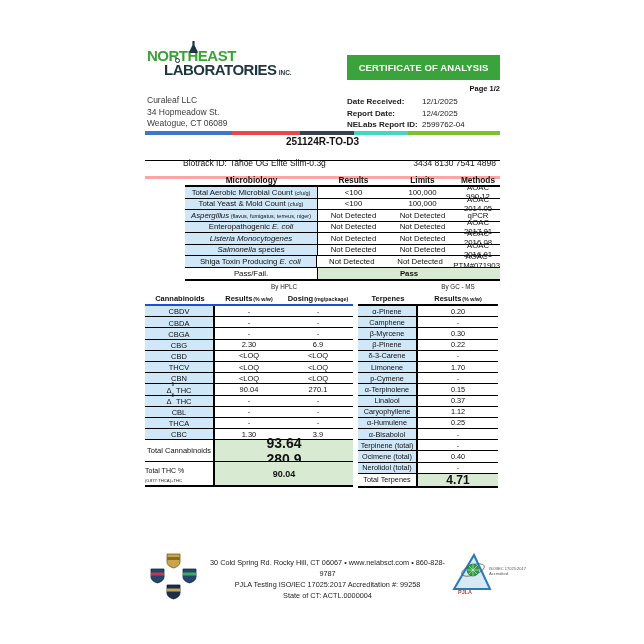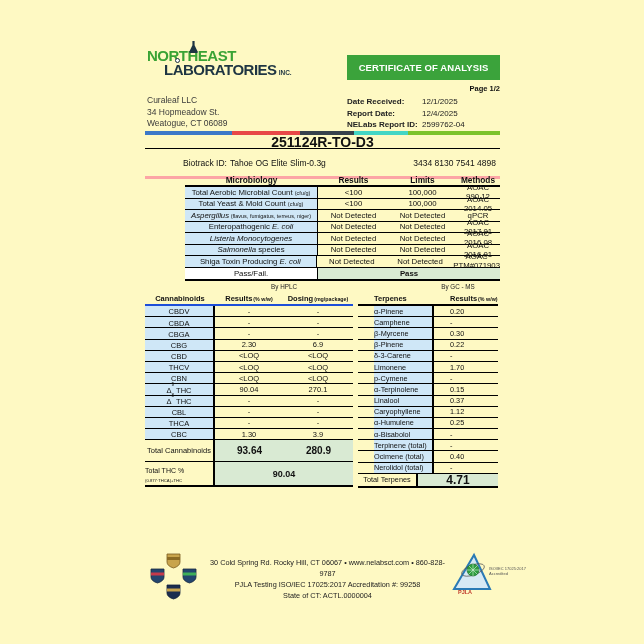--- a/index.html
+++ b/index.html
@@ -1,21 +1,21 @@
 <!DOCTYPE html>
 <html style="--green: #3ba33b; --blue: #cfe7f7; --greenCell: #d9ead3; --logo-green: #3aa335; --logo-dark: #1e3542;"><head>
 <meta charset="utf-8">
 <style>
   * { box-sizing: border-box; margin: 0; padding: 0; }
   :root{
     --green:#3ba33b; --blue:#cfe7f7; --greenCell:#d9ead3;
     --logo-green:#3aa335; --logo-dark:#1e3542;
   }
   body { background:#e8e8e8; font-family:"Liberation Sans","DejaVu Sans",sans-serif; }
-  .page { width:644px; height:644px; background:#fef9c3; position:relative; overflow:hidden; color:#111;padding-left:48px; }
+  .page { width:644px; height:644px; background:#ffffff; position:relative; overflow:hidden; color:#111;padding-left:48px; }
 
   
   .logo { position:absolute; left:147px; top:47px; }
   .logo-line1 { font-size:15px; font-weight:bold; color:var(--logo-green); letter-spacing:-0.5px; }
   .logo-line2 { font-size:15px; font-weight:bold; color:var(--logo-dark); letter-spacing:-0.5px; margin-left:17px; margin-top:-3px; }
   .logo-inc { font-size:6.5px; letter-spacing:0; margin-left:2px; }
   .flask-icon { position:absolute; top:-8px; left:42px; }
   .ring-icon { position:absolute; top:11px; left:28px; width:5px; height:5px; border:1.5px solid var(--logo-dark); border-radius:50%; background:#fff; }
   .client { position:absolute; left:147px; top:95px; font-size:8.5px; line-height:11.5px; color:#3a3a3a; }
 
@@ -23,21 +23,21 @@
   .page-label { position:absolute; left:347px; top:84px; width:153px; text-align:right; font-size:7.5px; font-weight:bold; }
   .report-info { position:absolute; left:347px; top:96px; width:170px; font-size:8px; color:#222; }
   .ri-row { display:flex; height:11.5px; align-items:center; }
   .ri-label { width:75px; font-weight:bold; }
 
   .color-bar { position:absolute; left:145px; top:131px; width:355px; height:4px; display:flex; }
   .bs1{width:24.4%;background:#3c78c8;} .bs2{width:19.4%;background:#e84848;}
   .bs3{width:15.0%;background:#37424c;} .bs4{width:15.3%;background:#43d6c5;}
   .bs5{width:25.9%;background:#7cc32b;}
 
-  .sample-id { position:absolute; left:145px; top:135px; width:355px; height:14px; border-bottom:1.5px solid #000; text-align:center; font-size:14px; font-weight:bold; line-height:14px; }
+  .sample-id { position:absolute; left:145px; top:135px; width:355px; height:26px; border-bottom:1.5px solid #000; text-align:center; font-size:10px; font-weight:bold; line-height:14px; }
   .biotrack { position:absolute; left:145px; top:150px; width:355px; height:29px; border-bottom:3px solid #fca5a5; display:flex; justify-content:space-between; align-items:center; font-size:8.5px; padding:0 4px 0 38px; }
   .bt-left span { margin-right:3px; }
 
   
   .mtable { position:absolute; left:145px; top:174px; width:355px; }
   .mrow { display:flex; border-bottom:1.5px solid #000; height:11.5px; font-size:7.8px;margin-left:40px; }
   .mrow > div { display:flex; align-items:center; justify-content:center; text-align:center; }
   .mc1{ width:133px; } .mc2{ width:71px; } .mc3{ width:67px; } .mc4{ flex:1; }
   .mhead { height:13px; font-weight:bold; font-size:8.3px; border-bottom:2px solid #000; }
   .mrow:not(.mhead) .mc1 { background:var(--blue); border-right:1.5px solid #000; }
@@ -56,32 +56,32 @@
   .chead { display:flex; height:13px; border-bottom:2px solid #1d4ed8; font-weight:bold; font-size:7.5px; }
   .chead > div, .crow > div { display:flex; align-items:center; justify-content:center; text-align:center; }
   .cc1{ width:70px; } .cc2{ width:68px; } .cc3{ width:70px; }
   .crow { display:flex; height:11.2px; border-bottom:1.5px solid #000; font-size:7.5px; }
   .crow .cc1 { background:var(--blue); border-right:2px solid #000; }
   .unit { font-size:5.3px; margin-left:1px; font-weight:bold; }
   sup.iso { font-size:4.5px; position:relative; top:-3px; }
   .ctotal { display:flex; height:22px; border-bottom:1.5px solid #000; font-size:7.5px; }
   .ctotal > div { display:flex; align-items:center; justify-content:center; }
   .ctotal .cc1 { border-right:2px solid #000; }
-  .ctotal .cval { width:138px; background:var(--greenCell); font-weight:bold; font-size:10px; }
+  .ctotal .cval { width:138px; background:var(--greenCell); font-weight:bold; font-size:14px;flex-direction:column; }
   .ctotal .cval span { width:50%; text-align:center; }
   .cthc { display:flex; height:25px; border-bottom:2.5px solid #000; }
   .cthc .cc1 { border-right:2px solid #000; font-size:7px; display:flex; align-items:center; justify-content:center; }
   .cthc .sub { font-size:4.2px; position:relative; top:2px; }
   .cthc .cval { width:138px; background:var(--greenCell); font-weight:bold; font-size:9px; display:flex; align-items:center; justify-content:center; }
 
   
   .ttable { position:absolute; left:358px; top:283px; width:140px; }
   .ttable .byline { padding-left:60px; }
   .thead { display:flex; height:13px; border-bottom:2px solid #000; font-weight:bold; font-size:7.5px; }
-  .thead > div, .trow > div { display:flex; align-items:center; text-align:center;margin-left:16px; }
+  .thead > div, .trow > div { display:flex; align-items:center; justify-content:center; text-align:center; }
   .tc1{ width:60px; } .tc2{ flex:1; }
   .trow { display:flex; height:11.2px; border-bottom:1.5px solid #000; font-size:7.3px; }
   .trow .tc1 { background:var(--blue); border-right:2px solid #000; }
   .ttotal { display:flex; height:14px; border-bottom:2.5px solid #000; font-size:7.3px; }
   .ttotal > div { display:flex; align-items:center; justify-content:center; }
   .ttotal .tc1 { border-right:2px solid #000; }
   .ttotal .tc2 { background:var(--greenCell); font-weight:bold; font-size:12px; }
 
   
   .badges { position:absolute; left:147px; top:552px; }

